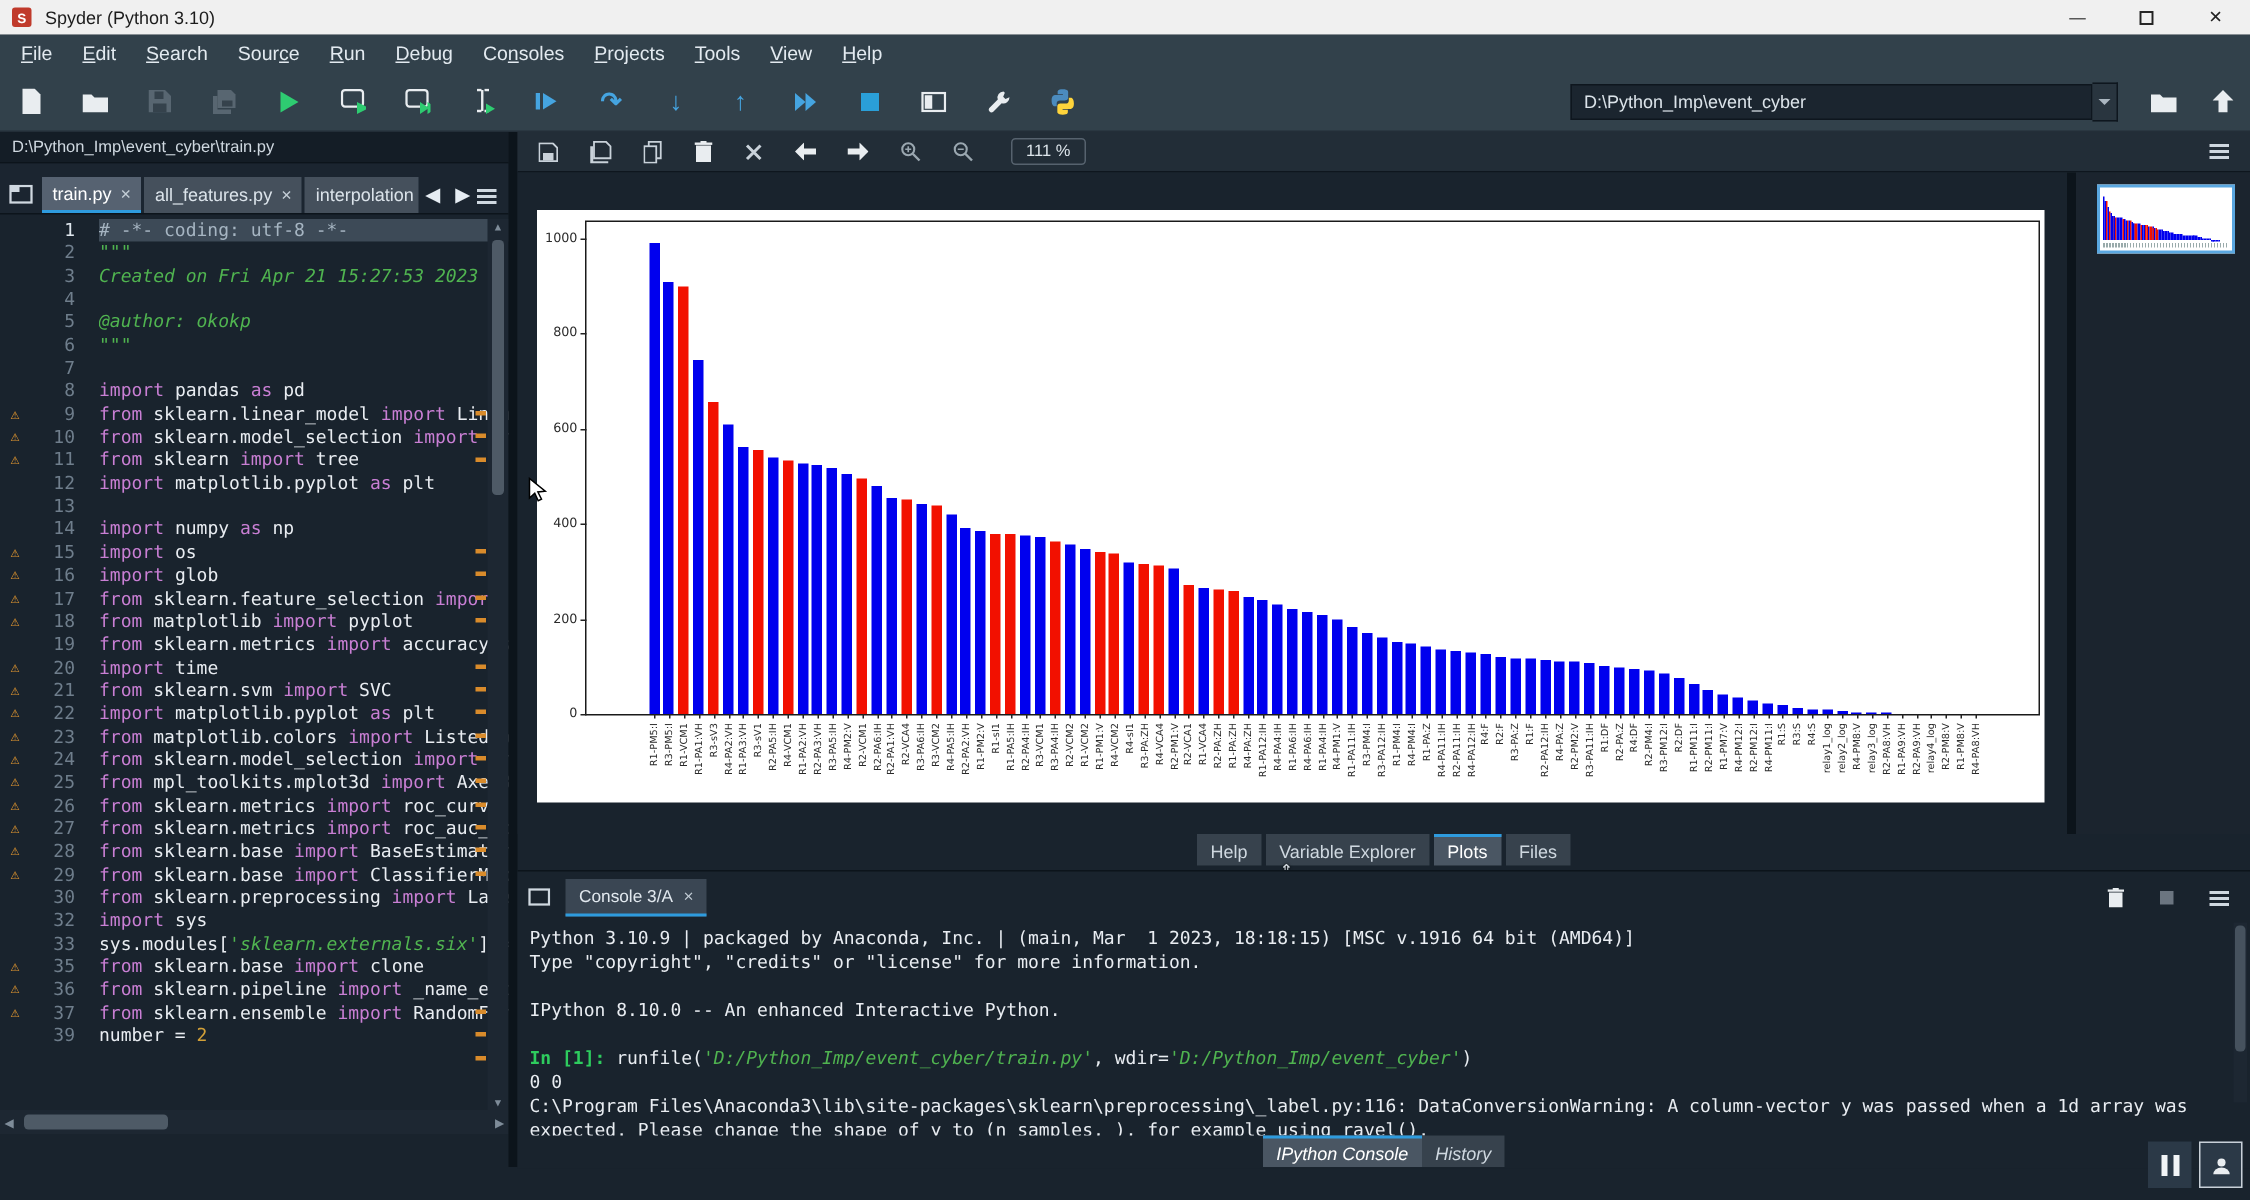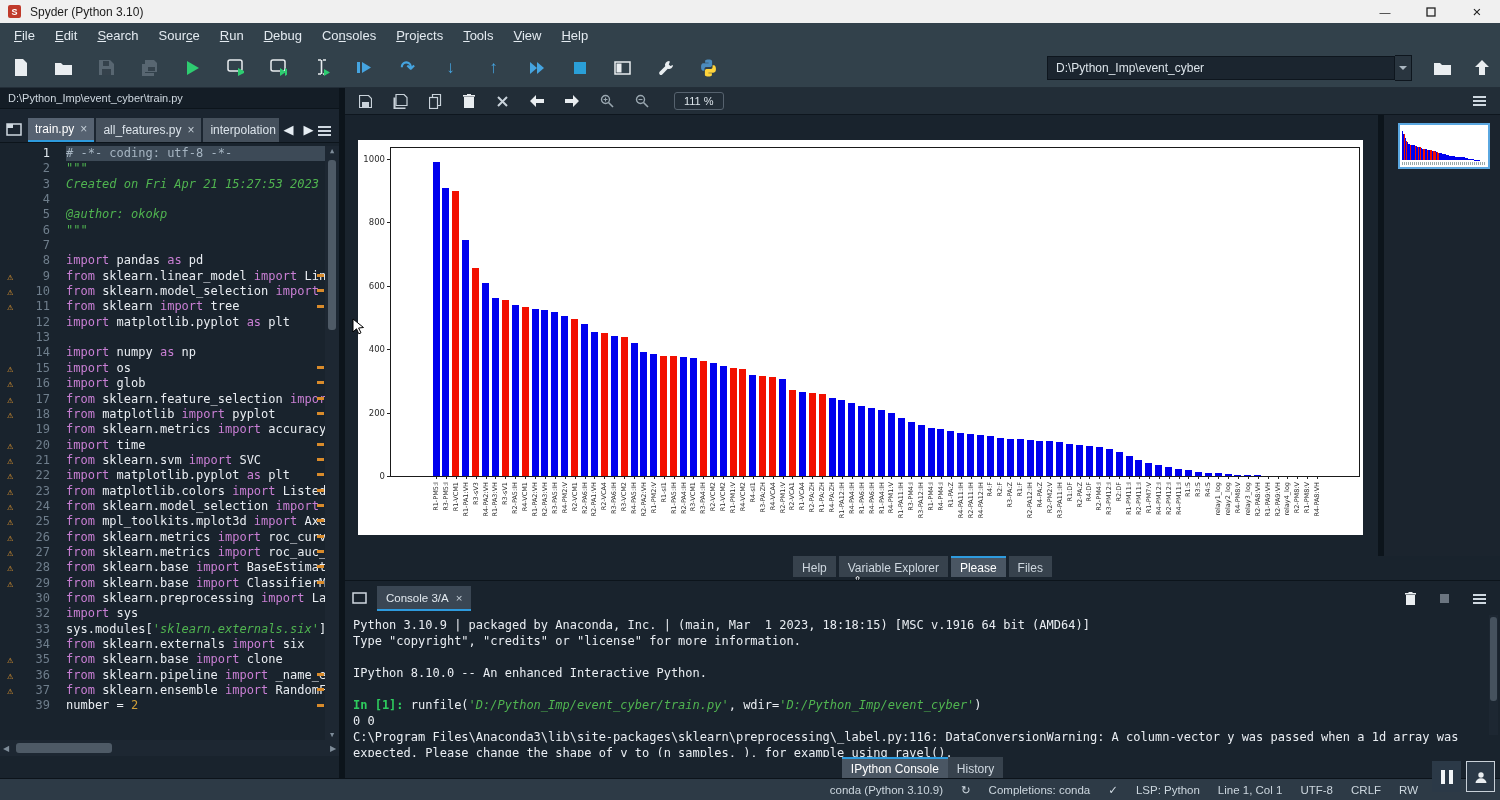--- a/index.html
+++ b/index.html
@@ -111,21 +111,21 @@
                 border-top:1px solid #0c141b;}
   .console-header{height:30px;display:flex;align-items:flex-end;}
   .con-tab{height:23px;display:flex;align-items:center;padding:0 9px;background:#3a4653;color:#e2e9ef;
            font-size:11.5px;border-bottom:2px solid #2e9bde;margin-left:4px;}
   .con-tab .close{margin-left:7px;color:#c3cdd6;}
   .con-icons{margin-left:auto;display:flex;align-items:center;gap:24px;margin-right:14px;margin-bottom:6px;}
   .dim-square{width:9px;height:9px;background:#6b7580;}
   .console-text{height:140px;overflow:hidden;padding:6px 0 0 8px;font-family:"DejaVu Sans Mono",monospace;
                 font-size:12px;line-height:16px;white-space:pre;color:#d8dee4;}
   .console-tabs{position:absolute;left:0;bottom:0;width:1155px;height:22px;display:flex;
-                justify-content:center;gap:0;}
+                justify-content:center;gap:0;font-style:italic;}
   .con-scroll{position:absolute;right:2px;top:34px;width:9px;height:120px;background:#1d2732;}
   .con-scroll i{position:absolute;left:1px;top:2px;width:7px;height:84px;background:#46525e;border-radius:3px;display:block;}
   
   .statusbar{position:absolute;left:0;top:778px;width:1500px;height:22px;background:#2d3a46;
              border-top:1px solid #0c131a;display:flex;align-items:center;justify-content:flex-end;
              gap:18px;padding-right:82px;box-sizing:border-box;color:#ccd6de;font-size:11.5px;}
   .corner-btn{position:absolute;width:29px;height:31px;top:761px;background:#2b3947;display:flex;
               align-items:center;justify-content:center;z-index:5;}
   .corner-btn.pause{left:1432px;gap:4px;}
   .corner-btn.pause i{display:block;width:4px;height:14px;background:#f2f5f7;}
@@ -325,21 +325,20 @@
             <div class="code-row"><div class="gut-warn">⚠</div><div class="gut-num">23</div><div class="code-text"><span class="tok-k">from</span><span class="tok-t"> matplotlib.colors </span><span class="tok-k">import</span><span class="tok-t"> ListedColormap</span></div></div>
             <div class="code-row"><div class="gut-warn">⚠</div><div class="gut-num">24</div><div class="code-text"><span class="tok-k">from</span><span class="tok-t"> sklearn.model_selection </span><span class="tok-k">import</span><span class="tok-t"> GridSearchCV</span></div></div>
             <div class="code-row"><div class="gut-warn">⚠</div><div class="gut-num">25</div><div class="code-text"><span class="tok-k">from</span><span class="tok-t"> mpl_toolkits.mplot3d </span><span class="tok-k">import</span><span class="tok-t"> Axes3D</span></div></div>
             <div class="code-row"><div class="gut-warn">⚠</div><div class="gut-num">26</div><div class="code-text"><span class="tok-k">from</span><span class="tok-t"> sklearn.metrics </span><span class="tok-k">import</span><span class="tok-t"> roc_curve</span></div></div>
             <div class="code-row"><div class="gut-warn">⚠</div><div class="gut-num">27</div><div class="code-text"><span class="tok-k">from</span><span class="tok-t"> sklearn.metrics </span><span class="tok-k">import</span><span class="tok-t"> roc_auc_score</span></div></div>
             <div class="code-row"><div class="gut-warn">⚠</div><div class="gut-num">28</div><div class="code-text"><span class="tok-k">from</span><span class="tok-t"> sklearn.base </span><span class="tok-k">import</span><span class="tok-t"> BaseEstimator</span></div></div>
             <div class="code-row"><div class="gut-warn">⚠</div><div class="gut-num">29</div><div class="code-text"><span class="tok-k">from</span><span class="tok-t"> sklearn.base </span><span class="tok-k">import</span><span class="tok-t"> ClassifierMixin</span></div></div>
             <div class="code-row"><div class="gut-warn"></div><div class="gut-num">30</div><div class="code-text"><span class="tok-k">from</span><span class="tok-t"> sklearn.preprocessing </span><span class="tok-k">import</span><span class="tok-t"> LabelEncoder</span></div></div>
             <div class="code-row"><div class="gut-warn"></div><div class="gut-num">32</div><div class="code-text"><span class="tok-k">import</span><span class="tok-t"> sys</span></div></div>
             <div class="code-row"><div class="gut-warn"></div><div class="gut-num">33</div><div class="code-text"><span class="tok-t">sys.modules[</span><span class="tok-s">'sklearn.externals.six'</span><span class="tok-t">] = six</span></div></div>
-            <div class="code-row"><div class="gut-warn"></div><div class="gut-num">34</div><div class="code-text"><span class="tok-k">from</span><span class="tok-t"> sklearn.externals </span><span class="tok-k">import</span><span class="tok-t"> six</span></div></div>
             <div class="code-row"><div class="gut-warn">⚠</div><div class="gut-num">35</div><div class="code-text"><span class="tok-k">from</span><span class="tok-t"> sklearn.base </span><span class="tok-k">import</span><span class="tok-t"> clone</span></div></div>
             <div class="code-row"><div class="gut-warn">⚠</div><div class="gut-num">36</div><div class="code-text"><span class="tok-k">from</span><span class="tok-t"> sklearn.pipeline </span><span class="tok-k">import</span><span class="tok-t"> _name_estimators</span></div></div>
             <div class="code-row"><div class="gut-warn">⚠</div><div class="gut-num">37</div><div class="code-text"><span class="tok-k">from</span><span class="tok-t"> sklearn.ensemble </span><span class="tok-k">import</span><span class="tok-t"> RandomForestClassifier</span></div></div>
             <div class="code-row"><div class="gut-warn"></div><div class="gut-num">39</div><div class="code-text"><span class="tok-t">number = </span><span class="tok-n">2</span></div></div>
           </div>
         <div class="vscroll">
           <span class="tri up">▲</span>
           <div class="vthumb"></div>
           <span class="tri dn">▼</span>
         </div>
@@ -814,21 +813,21 @@
           </div>
         </div>
         <svg class="cursor-arrow" width="13" height="18">
             <polygon points="1,1 1,14 4.5,10.8 6.8,15.8 9,14.8 6.6,10 11.5,9.5" fill="#fff" stroke="#000" stroke-width="1"></polygon>
           </svg>
       </div>
 
       <div class="pane-tabs">
         <span class="pane-tab">Help</span>
         <span class="pane-tab">Variable Explorer</span>
-        <span class="pane-tab active">Please</span>
+        <span class="pane-tab active">Plots</span>
         <span class="pane-tab">Files</span>
       </div>
       <span class="resize-cursor">⇕</span>
 
       <div class="console-pane">
         <div class="console-header">
           <span class="browse-btn">
               <svg width="15" height="12">
                 <rect x="1" y="1" width="13" height="10" fill="none" stroke="#cfd8e0" stroke-width="1.5"></rect>
               </svg>
@@ -858,31 +857,20 @@
             <i></i>
           </div>
         <div class="console-tabs">
           <span class="pane-tab active">IPython Console</span>
           <span class="pane-tab">History</span>
         </div>
       </div>
     </div>
   </div>
 
-  <div class="statusbar">
-    <span>conda (Python 3.10.9)</span>
-    <span>↻</span>
-    <span>Completions: conda</span>
-    <span>✓</span>
-    <span>LSP: Python</span>
-    <span>Line 1, Col 1</span>
-    <span>UTF-8</span>
-    <span>CRLF</span>
-    <span>RW</span>
-  </div>
 
   <div class="corner-btn pause">
       <i></i>
       <i></i>
     </div>
   <div class="corner-btn prof">
       <svg width="14" height="12">
         <circle cx="7" cy="4" r="2.7" fill="#e9edf0"></circle>
         <path d="M1.5 12 a5.5 4.7 0 0 1 11 0 z" fill="#e9edf0"></path>
       </svg>

